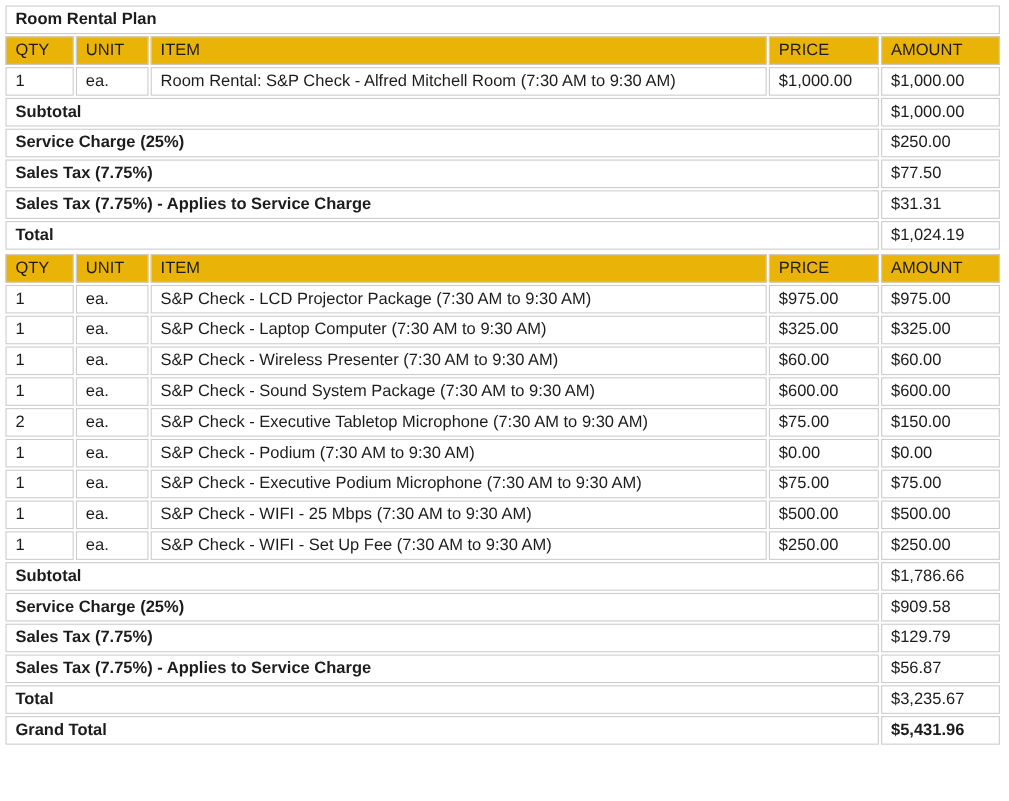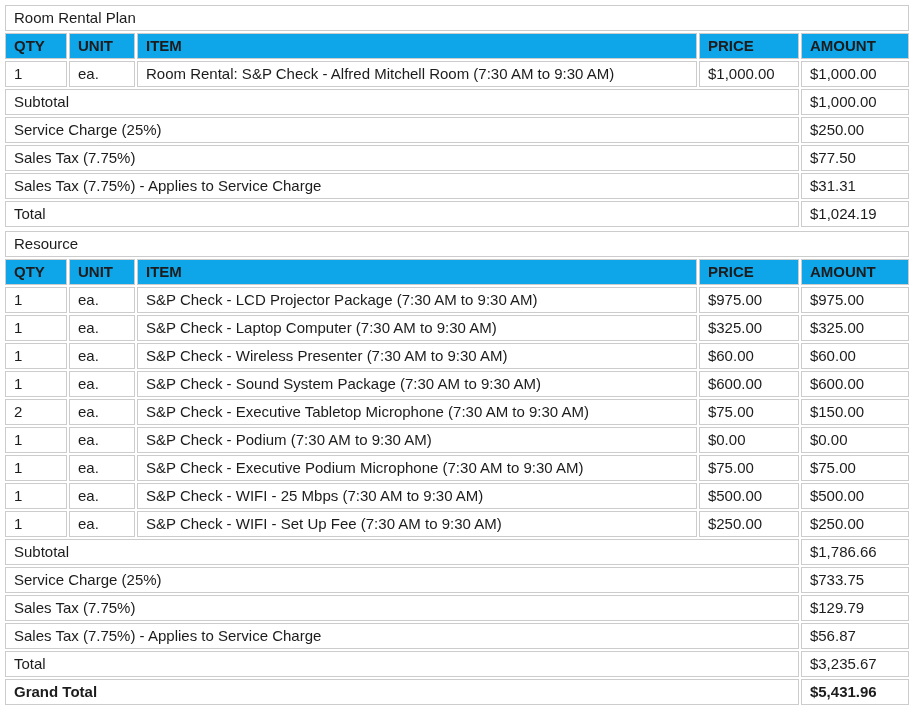--- a/index.html
+++ b/index.html
@@ -26,28 +26,28 @@
     line-height: 18px;
     vertical-align: middle;
     overflow: hidden;
     white-space: nowrap;
     text-align: left;
     background: #ffffff;
   }
   td.section-title {
     background: #c8c8c8;
     border-color: #c0c0c0;
+    font-weight: bold;
+  }
+  tr.colhead td {
+    background: #eab308;
+    border-color: #cccccc;
     font-weight: normal;
   }
-  tr.colhead td {
-    background: #0ea5e9;
-    border-color: #cccccc;
-    font-weight: bold;
-  }
-  td.sum-label { text-align: right; }
+  td.sum-label { text-align: right; font-weight: bold; }
   tr.grand td { font-weight: bold; }
 </style>
 </head>
 <body>
 
 <div class="wrap">
 
   <table class="invoice">
     <colgroup>
       <col style="width:62px">
@@ -99,23 +99,20 @@
 
   <table class="invoice">
     <colgroup>
       <col style="width:62px">
         <col style="width:66px">
         <col>
         <col style="width:100px">
         <col style="width:108px">
     </colgroup>
     <tbody>
-        <tr>
-      <td colspan="5" class="section-title">Resource</td>
-    </tr>
     <tr class="colhead">
       <td>QTY</td>
       <td>UNIT</td>
       <td>ITEM</td>
       <td>PRICE</td>
       <td>AMOUNT</td>
     </tr>
     <tr>
       <td>1</td>
       <td>ea.</td>
@@ -178,21 +175,21 @@
       <td>S&amp;P Check - WIFI - Set Up Fee (7:30 AM to 9:30 AM)</td>
       <td>$250.00</td>
       <td>$250.00</td>
     </tr>
     <tr>
       <td colspan="4" class="sum-label">Subtotal</td>
       <td>$1,786.66</td>
     </tr>
     <tr>
       <td colspan="4" class="sum-label">Service Charge (25%)</td>
-      <td>$733.75</td>
+      <td>$909.58</td>
     </tr>
     <tr>
       <td colspan="4" class="sum-label">Sales Tax (7.75%)</td>
       <td>$129.79</td>
     </tr>
     <tr>
       <td colspan="4" class="sum-label">Sales Tax (7.75%) - Applies to Service Charge</td>
       <td>$56.87</td>
     </tr>
     <tr>

